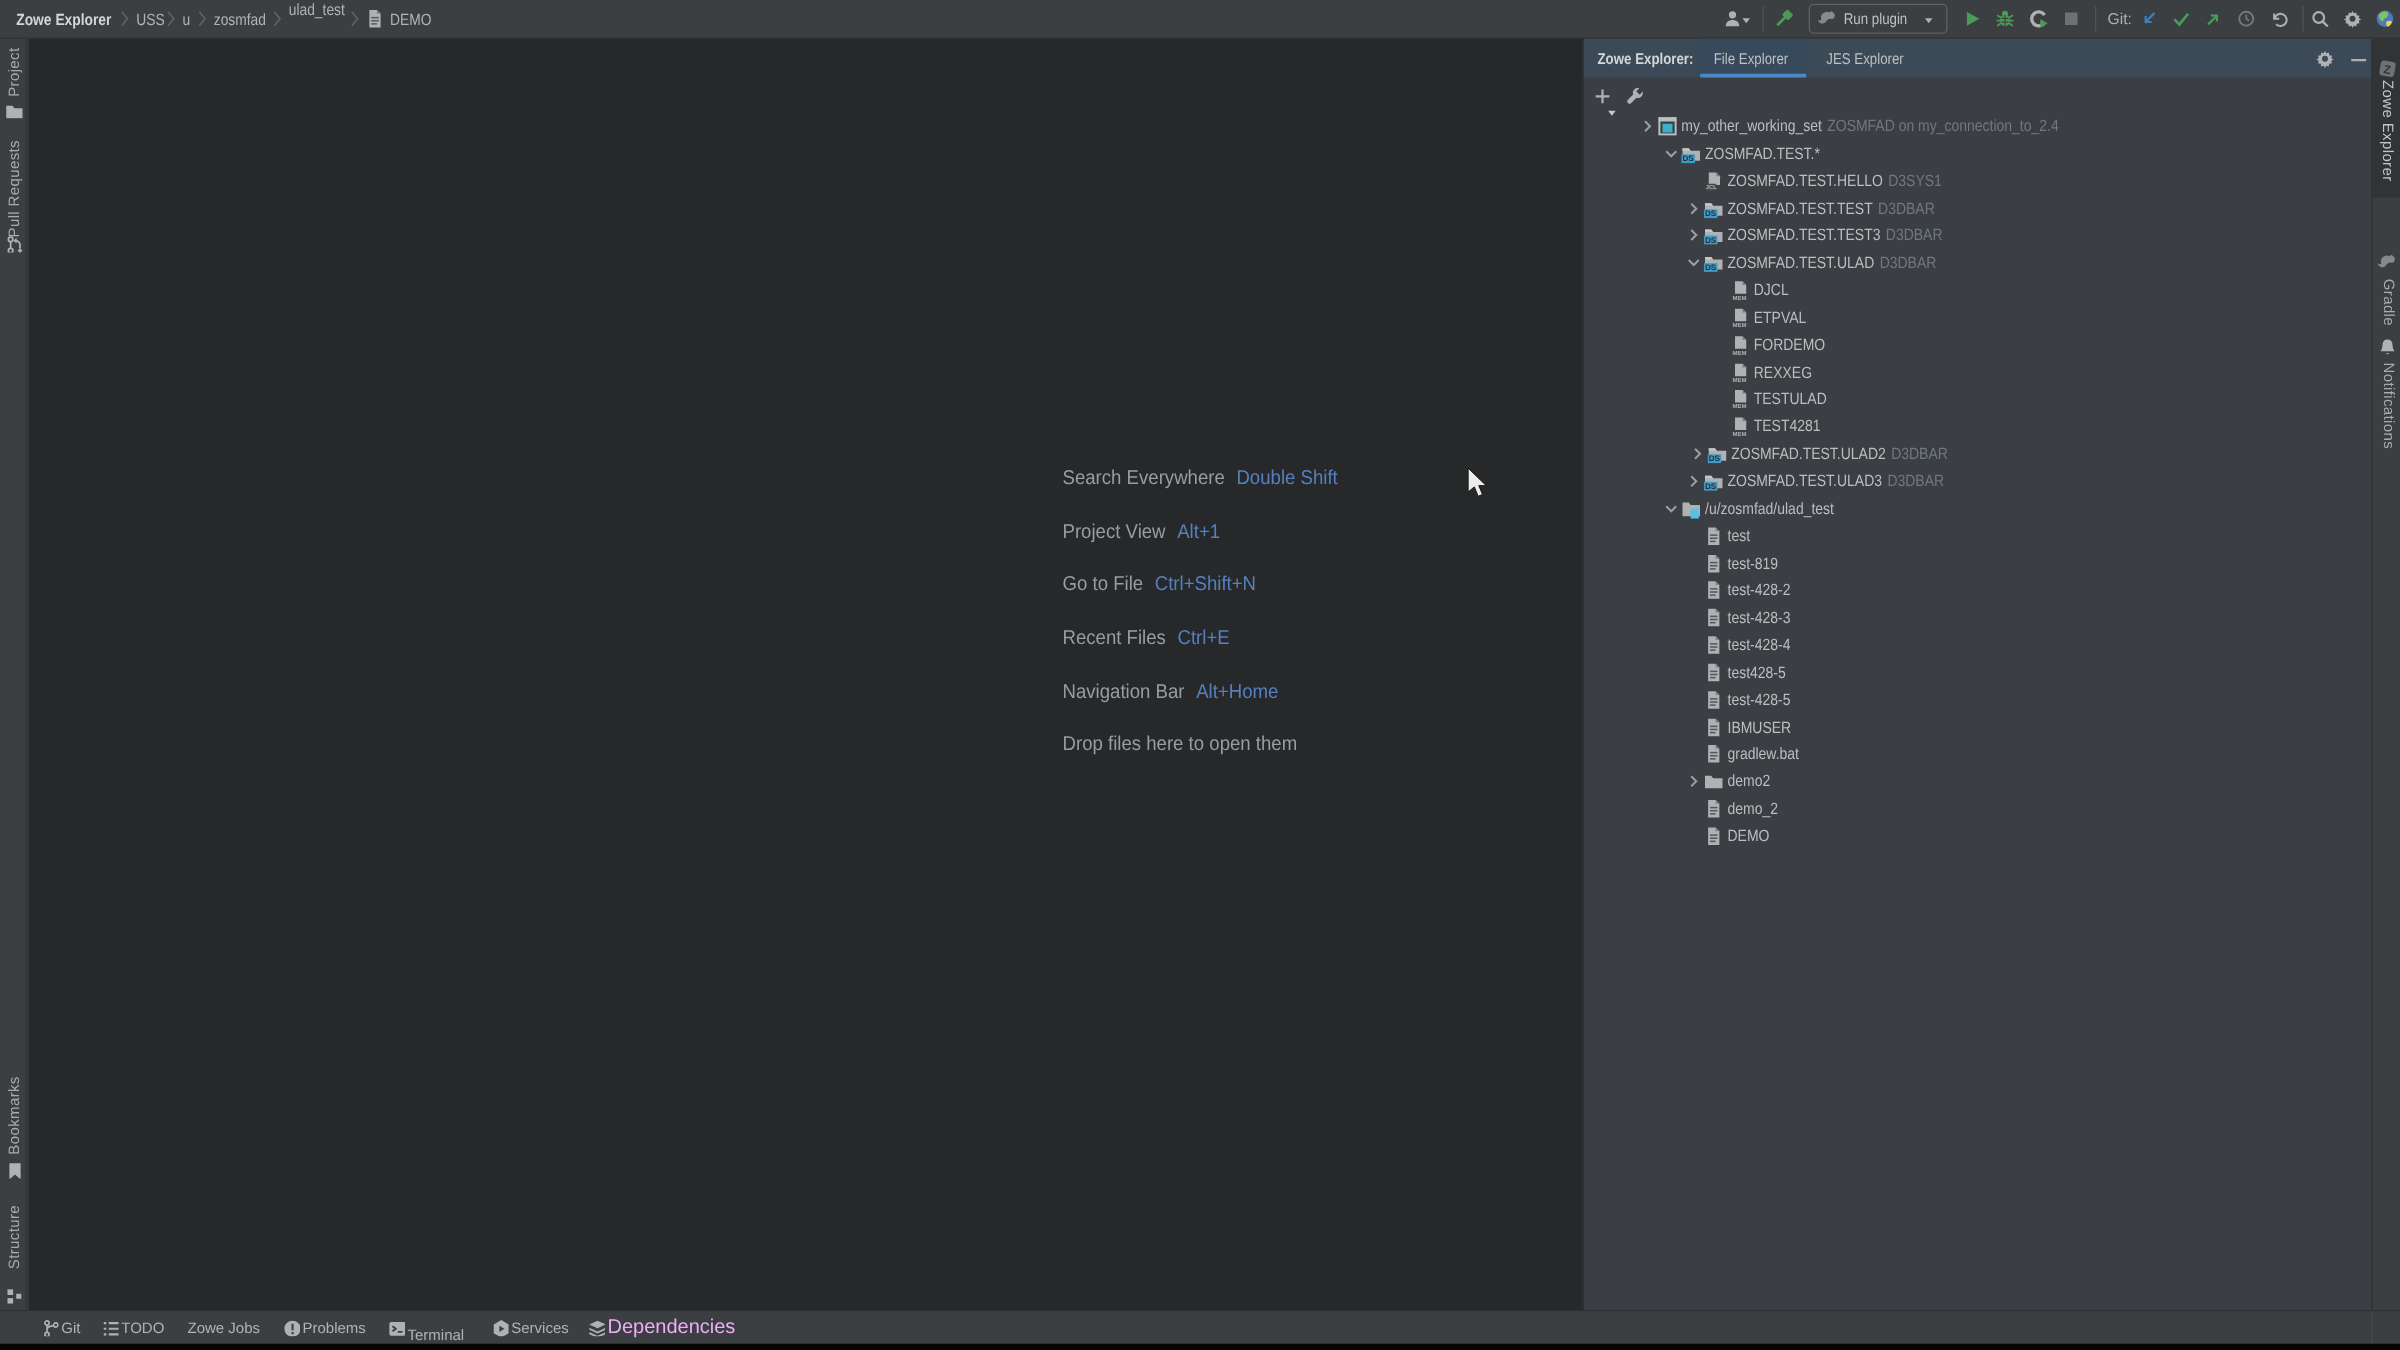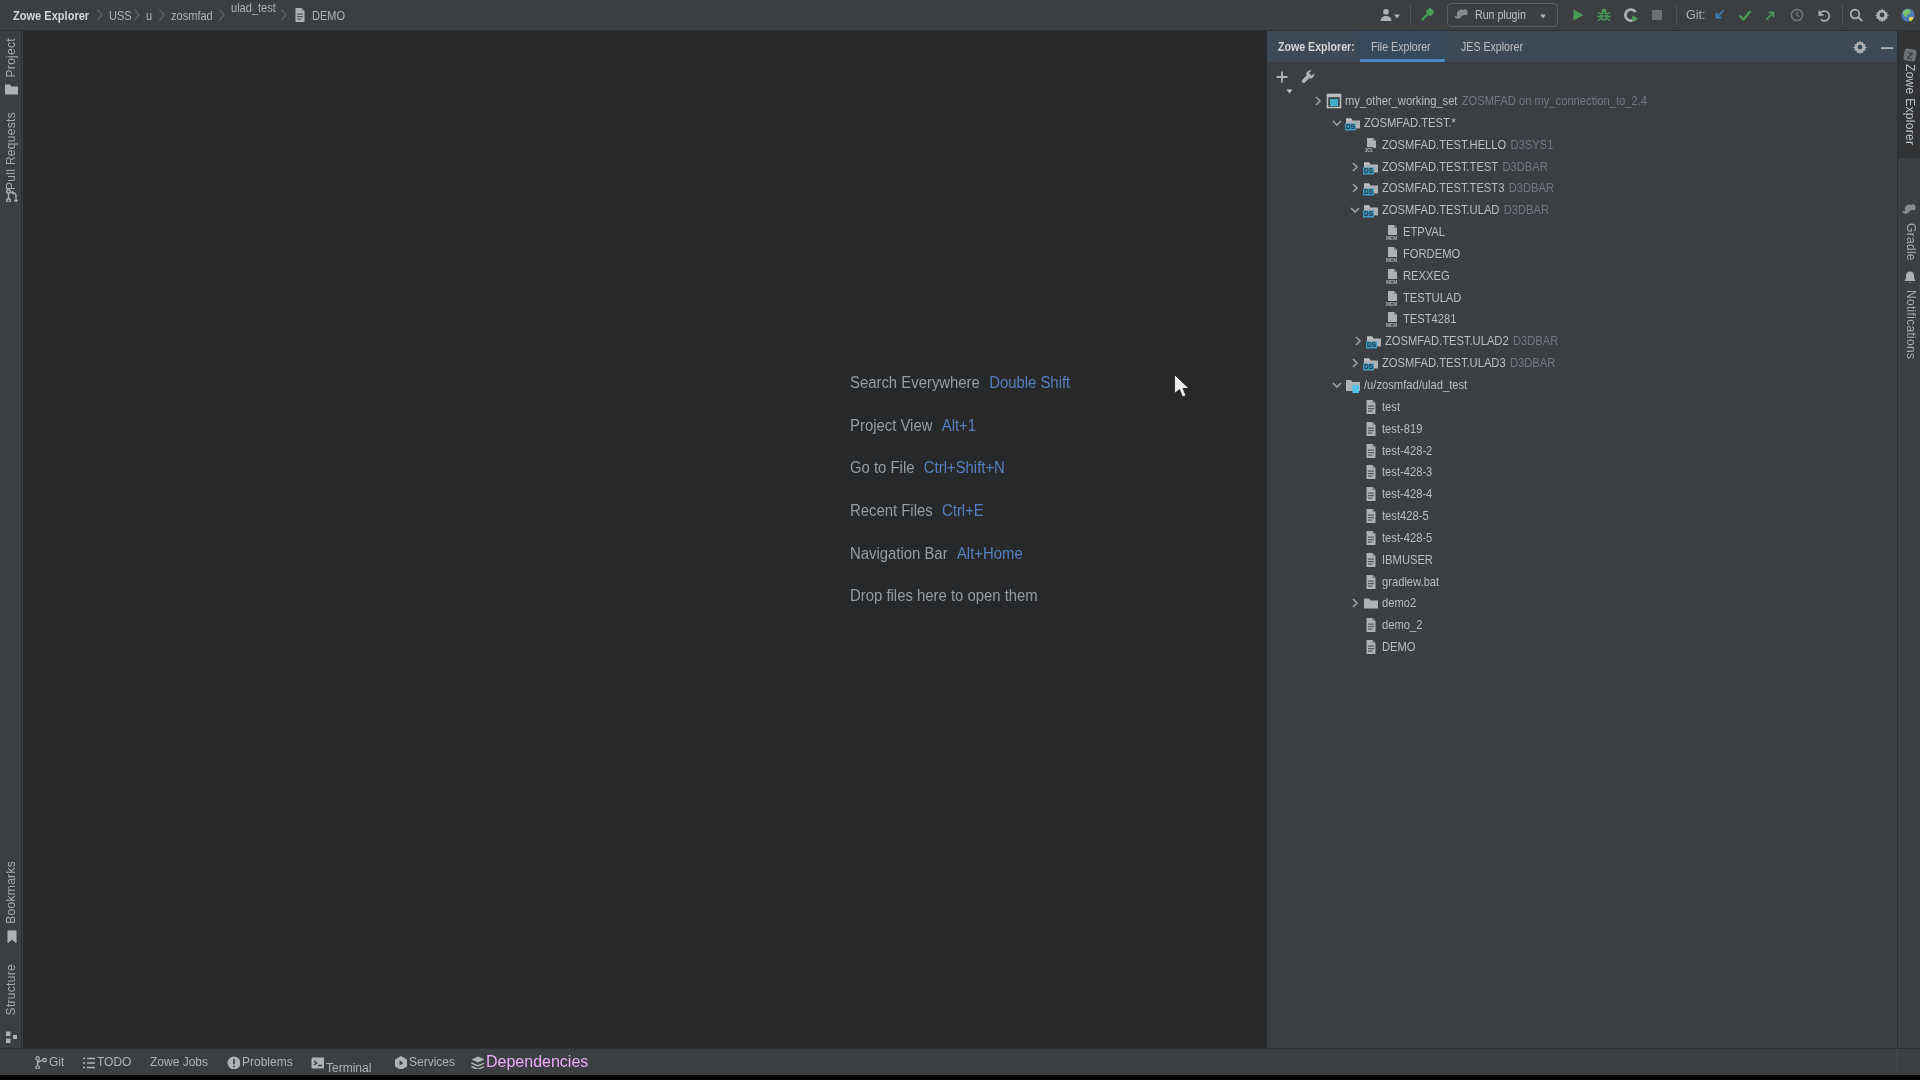--- a/index.html
+++ b/index.html
@@ -335,20 +335,28 @@
 <text x="5.5" y="14.2" font-size="6.5" font-weight="bold" fill="#263238" text-anchor="middle" font-family="Liberation Sans">DS</text>
         </svg>
         <span class="lbl"><span>ZOSMFAD.TEST.ULAD</span><span class="sfx">D3DBAR</span></span>
       </div>
 <div class="row" style="padding-left:82px">
         <svg class="ico" width="16" height="16" viewBox="0 0 16 16">
 <path d="M4 1 h6 l3 3 v7 H4 Z" fill="#AFB1B3"></path>
 <path d="M10 1 l3 3 h-3 Z" fill="#7d8184"></path>
 <text x="2" y="15.8" font-size="4.8" font-weight="bold" fill="#AFB1B3" font-family="Liberation Sans">MEM</text>
         </svg>
+        <span class="lbl"><span>DJCL</span></span>
+      </div>
+<div class="row" style="padding-left:82px">
+        <svg class="ico" width="16" height="16" viewBox="0 0 16 16">
+<path d="M4 1 h6 l3 3 v7 H4 Z" fill="#AFB1B3"></path>
+<path d="M10 1 l3 3 h-3 Z" fill="#7d8184"></path>
+<text x="2" y="15.8" font-size="4.8" font-weight="bold" fill="#AFB1B3" font-family="Liberation Sans">MEM</text>
+        </svg>
         <span class="lbl"><span>ETPVAL</span></span>
       </div>
 <div class="row" style="padding-left:82px">
         <svg class="ico" width="16" height="16" viewBox="0 0 16 16">
 <path d="M4 1 h6 l3 3 v7 H4 Z" fill="#AFB1B3"></path>
 <path d="M10 1 l3 3 h-3 Z" fill="#7d8184"></path>
 <text x="2" y="15.8" font-size="4.8" font-weight="bold" fill="#AFB1B3" font-family="Liberation Sans">MEM</text>
         </svg>
         <span class="lbl"><span>FORDEMO</span></span>
       </div>

